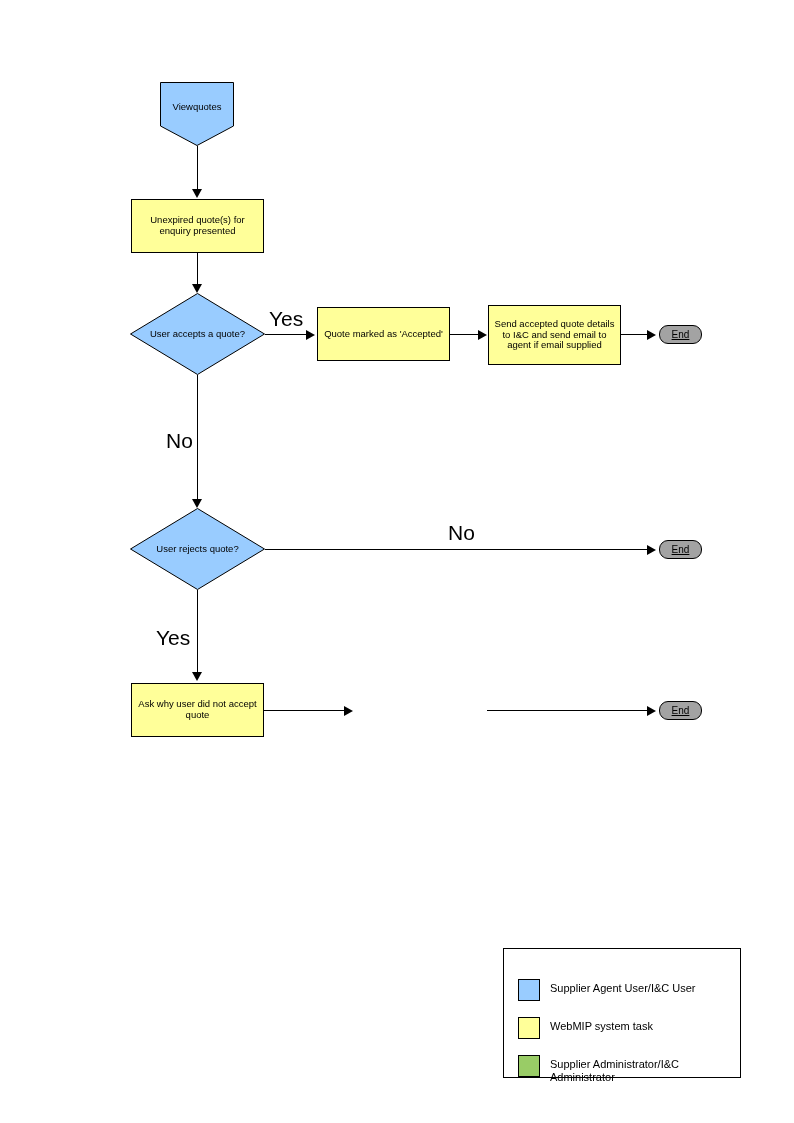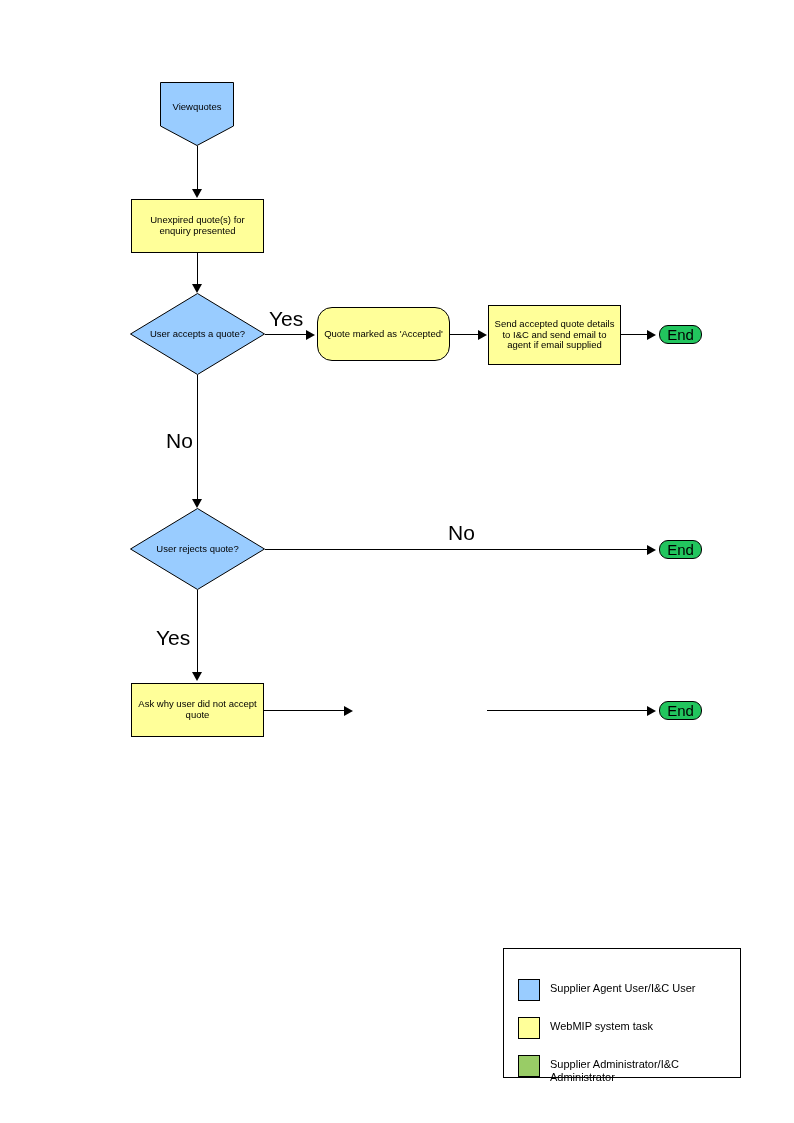--- a/index.html
+++ b/index.html
@@ -66,24 +66,25 @@
     inset: 0;
   }
   .start .start-label {
     position: relative;
     z-index: 2;
     margin-bottom: 14px;
   }
 
   
   .terminator {
-    background: #22c55e;
+    background: #a3a3a3;
     border: 1px solid #000000;
     border-radius: 9px;
-    font-size: 15px;
+    font-size: 10px;
+    text-decoration: underline;
   }
 
   
   .conn {
     position: absolute;
     background: #000000;
   }
   .conn.h { height: 1px; }
   .conn.v { width: 1px; }
 
@@ -171,21 +172,21 @@
     <svg class="diamond-shape" viewBox="0 0 135 82" preserveAspectRatio="none">
       <polygon points="67.5,0.5 134.5,41 67.5,81.5 0.5,41" fill="#99ccff" stroke="#000000" stroke-width="1"></polygon>
     </svg>
     <span class="diamond-label">User accepts a quote?</span>
   </div>
 
   <div class="conn h" style="left:265px; top:334px; width:44px;"></div>
   <div class="arrowhead right" style="left:306px; top:330px;"></div>
   <div class="edge-label" style="left:269px; top:308px;">Yes</div>
 
-  <div class="node process" style="left:317px; top:307px; width:133px; height:54px;border-radius:15px;">
+  <div class="node process" style="left:317px; top:307px; width:133px; height:54px;">
     <span>Quote  marked as 'Accepted'</span>
   </div>
 
   <div class="conn h" style="left:450px; top:334px; width:30px;"></div>
   <div class="arrowhead right" style="left:478px; top:330px;"></div>
 
   <div class="node process" style="left:488px; top:305px; width:133px; height:60px;">
     <span>Send accepted quote details to I&amp;C and send email to agent if email supplied</span>
   </div>
 

